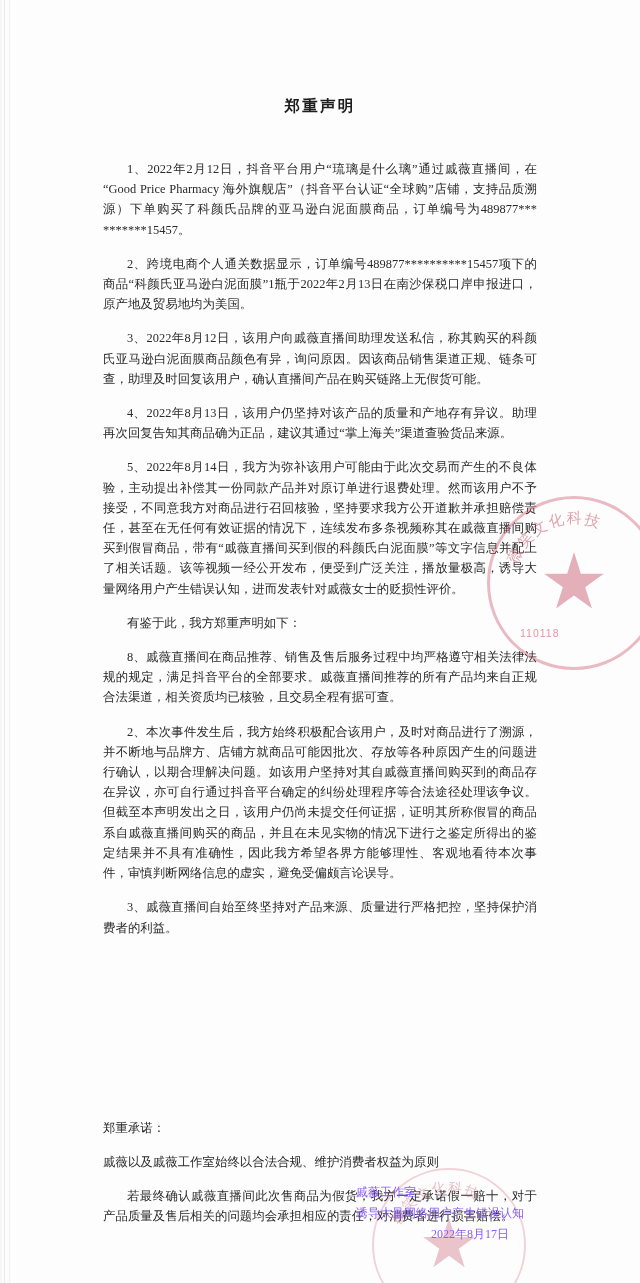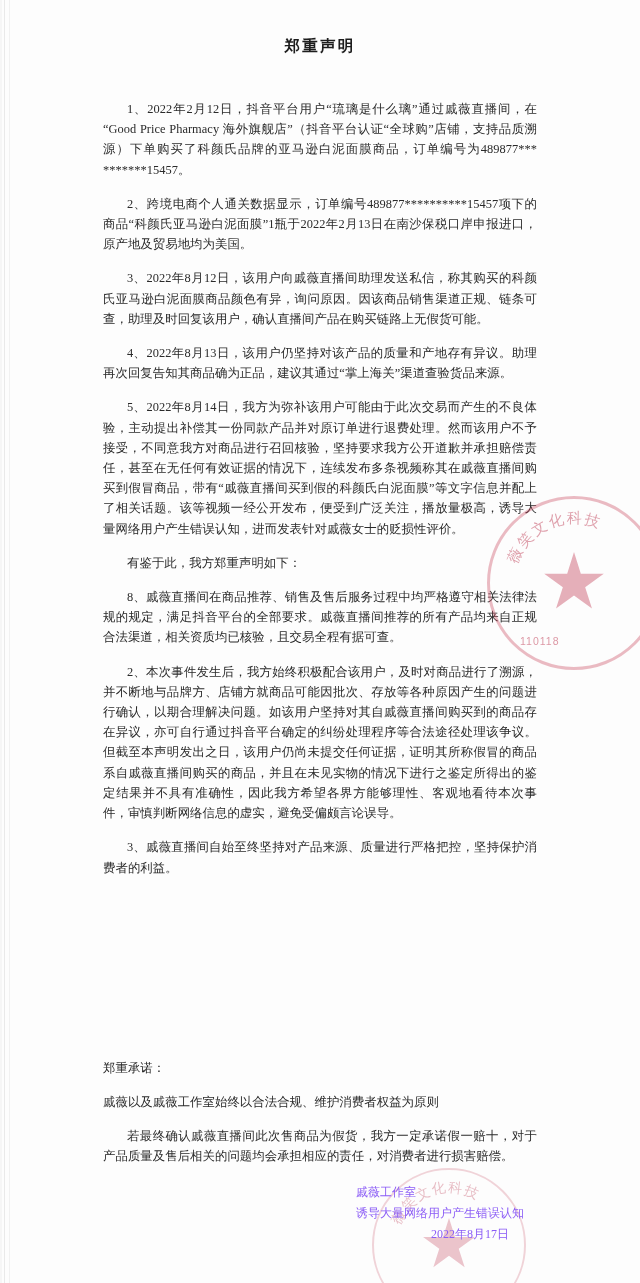--- a/index.html
+++ b/index.html
@@ -40,21 +40,21 @@
     left: 103px;
     top: 0;
     width: 434px;
   }
   .doc-title {
     text-align: center;
     font-size: 15.5px;
     font-weight: bold;
     letter-spacing: 2.2px;
     color: #1d1d1d;
-    margin-top: 36px;
+    margin-top: 96px;
     margin-bottom: 0;
     font-family: Liberation Sans, sans-serif;
   }
   .para {
     font-size: 12.4px;
     line-height: 20.2px;
     color: #2a2a2a;
     text-align: justify;
     text-justify: inter-ideograph;
     text-indent: 24px;
@@ -108,21 +108,21 @@
     left: 0; top: 0; width: 168px; height: 168px;
   }
   .seal-arc-text text {
     font-family: "Liberation Serif", "DejaVu Serif", serif;
     font-size: 15px;
     fill: rgba(186, 46, 72, 0.72);
     letter-spacing: 2px;
   }
   .seal-num {
     position: absolute;
-    left: 30px; bottom: 20px;
+    left: 30px; bottom: 28px;
     font-size: 10.5px;
     color: rgba(186, 46, 72, 0.8);
     font-family: "Liberation Sans", sans-serif;
     letter-spacing: 1px;
   }
 
   
   .seal-bottom {
     position: absolute;
     left: 372px;

